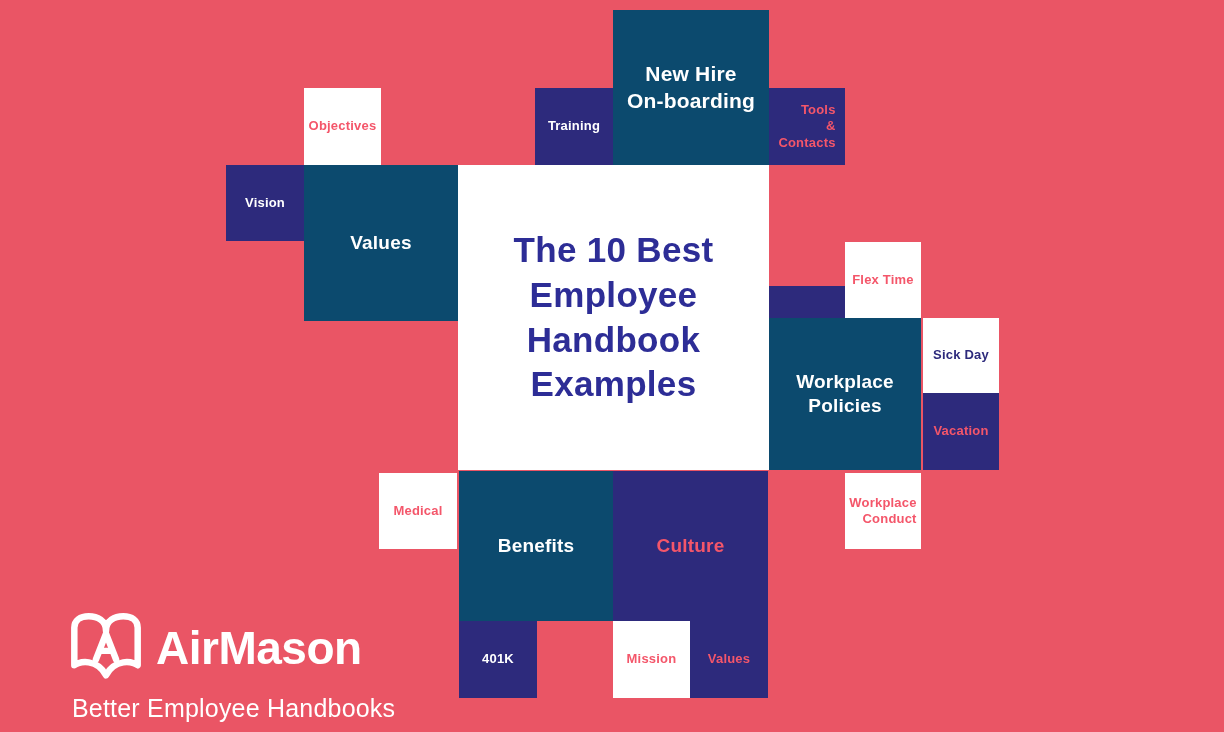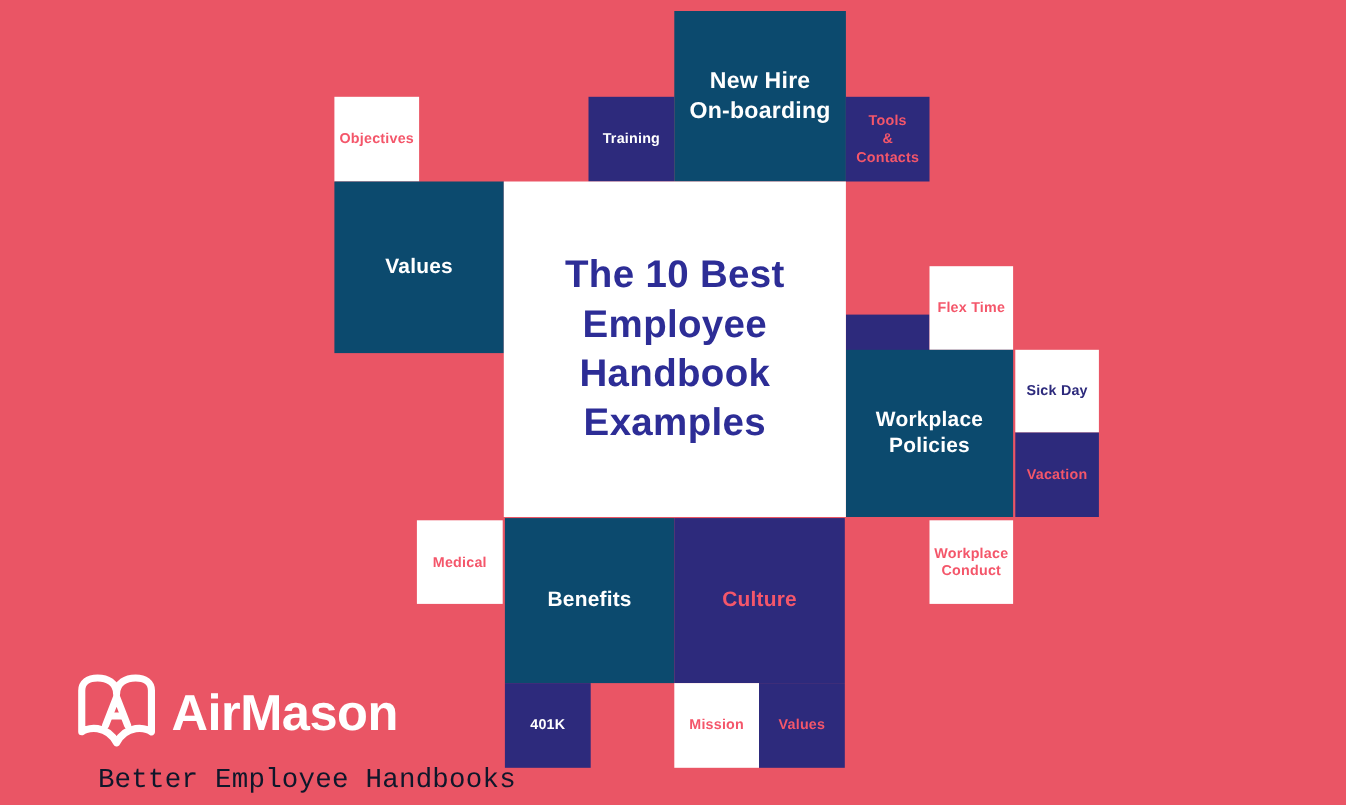--- a/index.html
+++ b/index.html
@@ -32,21 +32,21 @@
     display: block;
     white-space: pre-line;
   }
 
   
   .bg-navy   { background: #2d2a7c; }
   .bg-indigo { background: #0c4a6e; }
   .bg-white  { background: #ffffff; }
 
   .tx-white  { color: #ffffff; }
-  .tx-coral  { color: #f4566a; }
+  .tx-coral  { color: #f4566a; text-align: right; }
   .tx-navy   { color: #2d2a7c; }
 
   
   .t-small {
     font-size: 13px;
     font-weight: bold;
     letter-spacing: 0.2px;
   }
   .t-mid {
     font-size: 19px;
@@ -102,28 +102,27 @@
   }
   #logo-word {
     color: #ffffff;
     font-size: 46px;
     font-weight: bold;
     letter-spacing: -0.5px;
     margin-left: 14px;
     line-height: 1;
   }
   #logo-tag {
-    color: #0f172a;
+    color: #ffffff;
     font-size: 25px;
     font-weight: normal;
     letter-spacing: 0.2px;
     margin-top: 12px;
-    margin-left: 19px;
+    margin-left: 2px;
     line-height: 1;
-    font-family: Liberation Mono, monospace;
   }
 </style>
 </head>
 <body>
 
 <div id="canvas">
 
   <div class="tile bg-white t-small tx-coral" style="left:304px; top:88px; width:77px; height:77px;">
     <span>Objectives</span>
   </div>
@@ -136,20 +135,23 @@
     <span>New Hire
 On-boarding</span>
   </div>
 
   <div class="tile bg-navy t-small tx-coral" style="left:769px; top:88px; width:76px; height:77px;">
     <span>Tools
 &amp;
 Contacts</span>
   </div>
 
+  <div class="tile bg-navy t-small tx-white" style="left:226px; top:165px; width:78px; height:76px;">
+    <span>Vision</span>
+  </div>
 
   <div class="tile bg-indigo t-mid tx-white" style="left:304px; top:165px; width:154px; height:156px;">
     <span>Values</span>
   </div>
 
   <div class="tile bg-navy t-small tx-white" style="left:769px; top:242px; width:76px; height:76px;margin-top:44px;">
     <span>Ethics</span>
   </div>
 
   <div class="tile bg-white t-small tx-coral" style="left:845px; top:242px; width:76px; height:76px;">

